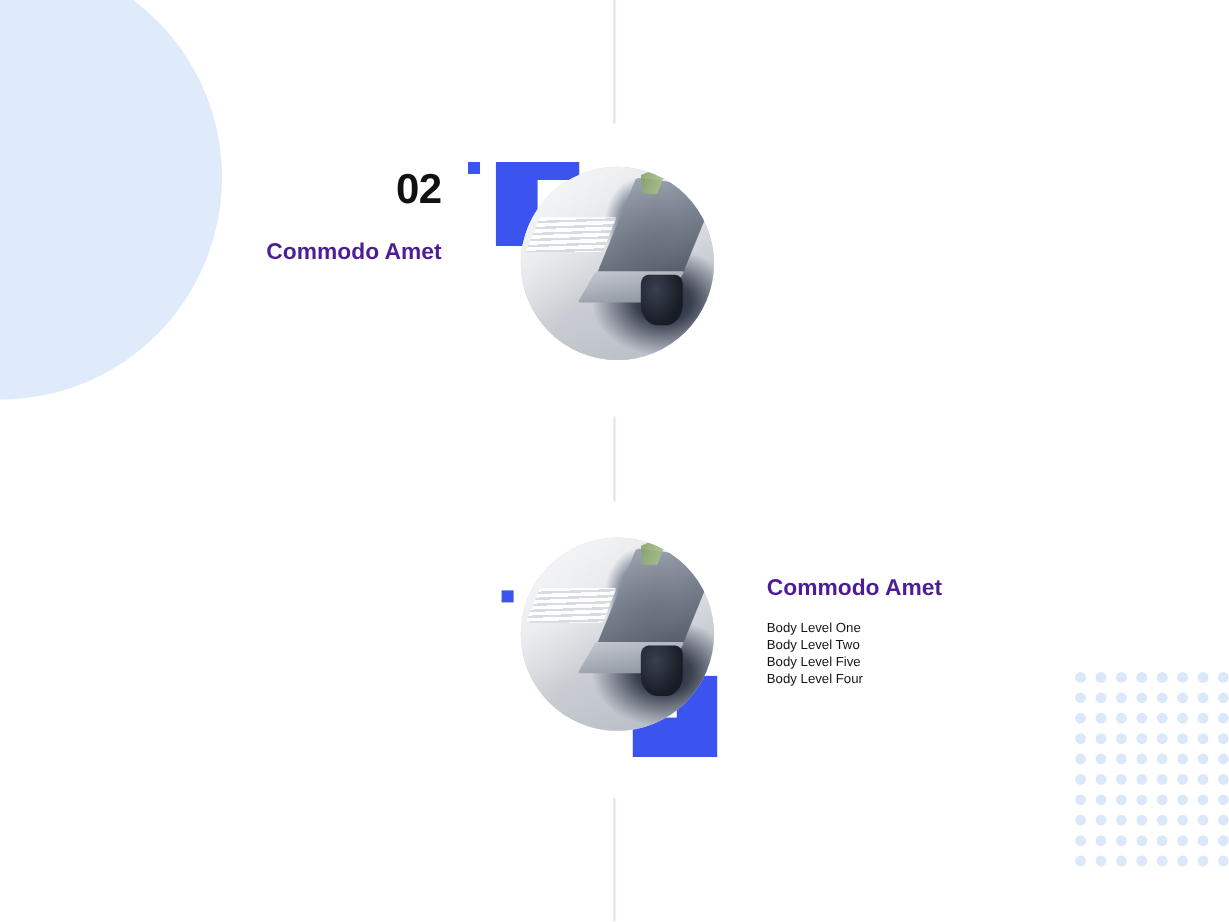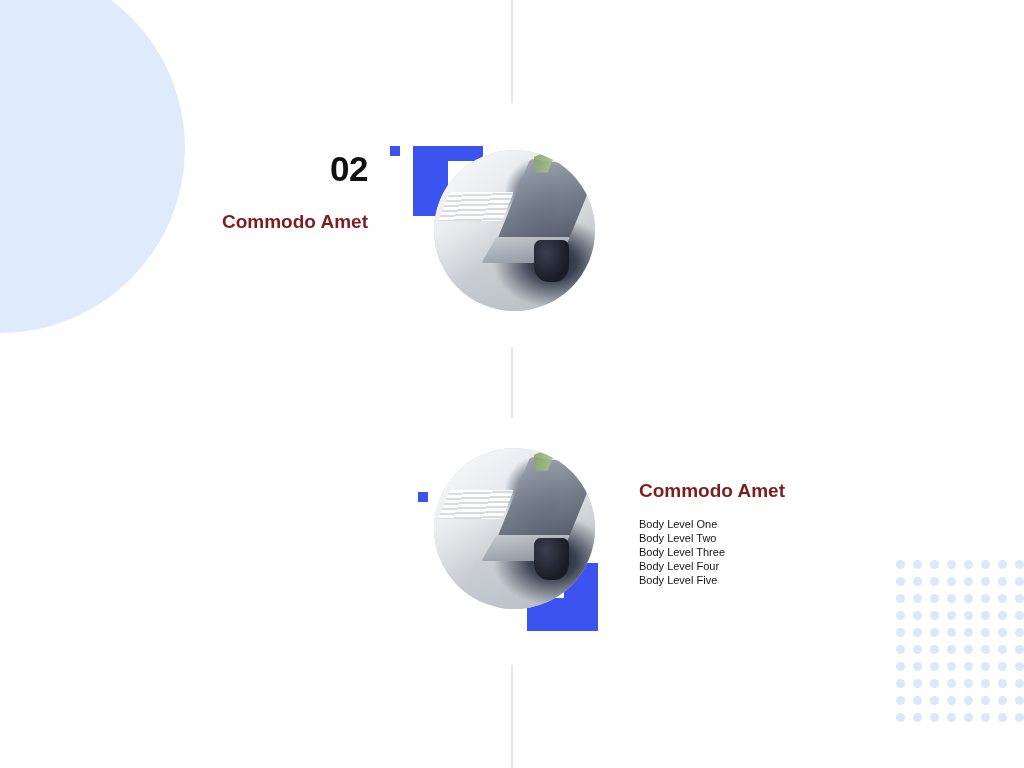--- a/index.html
+++ b/index.html
@@ -33,39 +33,39 @@
     width:2px;
     background:#e6e4f1;
   }
   .vrule.seg-top    { top:0px;   height:103px; }
   .vrule.seg-mid    { top:347px; height:71px;  }
   .vrule.seg-bottom { top:665px; height:103px; }
 
   
   .block { position:absolute; }
 
-  .block-02 { left:0px;   top:135px; width:821px; height:190px; }
+  .block-02 { left:0px;   top:124px; width:821px; height:190px; }
   .block-03 { left:0px;   top:430px; width:1024px; height:215px; }
 
   
   .text-col { position:absolute; }
   .text-col.right-align { text-align:right; }
   .text-col.left-align  { text-align:left; }
 
   .num {
     font-size:35px;
     font-weight:bold;
     letter-spacing:-0.5px;
     color:#111111;
     line-height:1;
   }
   .heading {
     font-size:19px;
     font-weight:bold;
-    color:#7f1d1d;
+    color:#4c1d95;
     line-height:1.2;
   }
   .body-para {
     font-size:14.5px;
     font-weight:400;
     color:#141414;
     line-height:1.55;
   }
   .bullet-list { list-style:none; }
   .bullet-list li {
@@ -239,23 +239,22 @@
            clip-path: polygon(42% 0%, 100% 0%, 100% 100%, 0% 100%, 0% 32%, 42% 32%);"></div>
 
       <div class="mini-square" style="left:8px; top:62px;"></div>
     </div>
 
     <div class="text-col left-align" style="left:639px; top:22px; width:360px;">
       <div class="heading" style="margin-top:28px;">Commodo Amet</div>
       <ul class="bullet-list" style="margin-top:14px;">
         <li>Body Level One</li>
         <li>Body Level Two</li>
-        <li>Body Level Three</li>
+        <li>Body Level Five</li>
         <li>Body Level Four</li>
-        <li>Body Level Five</li>
       </ul>
     </div>
   </div>
 
   <div class="dot-grid">
       <div class="dot" style="background: rgb(219, 232, 250);"></div>
       <div class="dot" style="background: rgb(219, 232, 250);"></div>
       <div class="dot" style="background: rgb(219, 232, 250);"></div>
       <div class="dot" style="background: rgb(219, 232, 250);"></div>
       <div class="dot" style="background: rgb(219, 232, 250);"></div>

